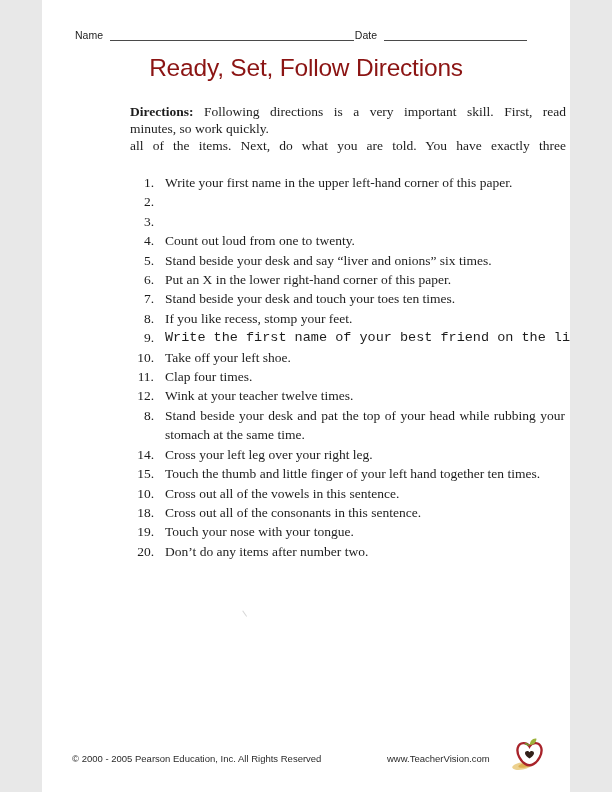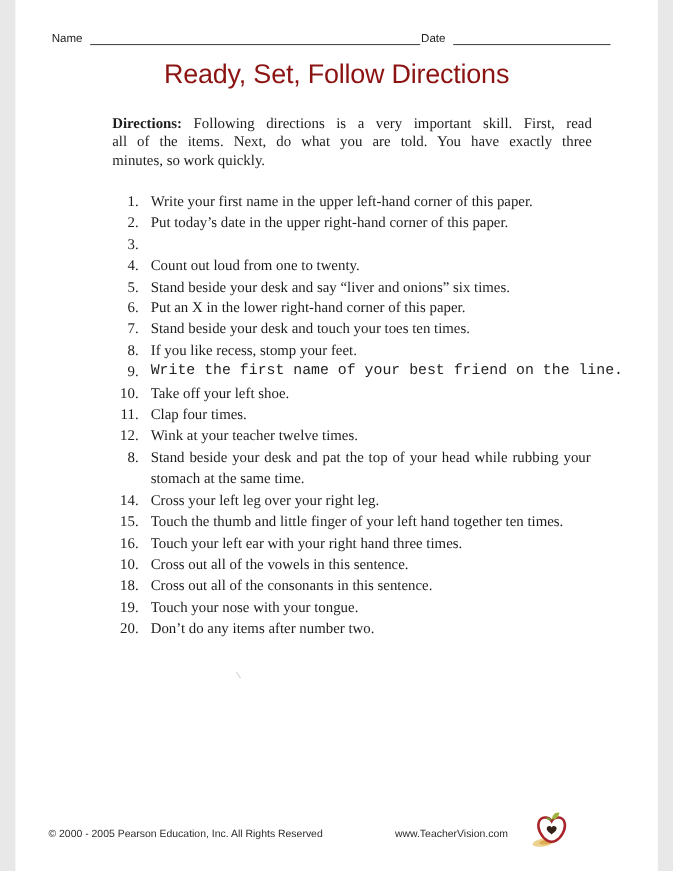--- a/index.html
+++ b/index.html
@@ -1,19 +1,19 @@
 <!DOCTYPE html>
 <html><head>
 <meta charset="utf-8">
 <style>
   * { margin: 0; padding: 0; box-sizing: border-box; }
   html, body { background: #e8e8e8; }
   .page {
     position: relative;
-    width: 584px;
+    width: 528px;
     height: 792px;
     margin: 0 auto;
     background: #ffffff;
     font-family: "Liberation Serif", serif;
     color: #1d1d1d;
     overflow: hidden;
   }
   
   .header-row {
     position: absolute;
@@ -119,32 +119,31 @@
     <span>Name</span>
     <span class="write-line name-line"></span>
     <span class="date-label">Date</span>
     <span class="write-line date-line"></span>
   </div>
 
   <div class="title" style="color: rgb(139, 20, 19);">Ready, Set, Follow Directions</div>
 
   <div class="directions">
     <div class="dir-line"><span class="dir-label">Directions:</span> <span>Following directions is a very important skill. First, read</span></div>
+    <div class="dir-line last">minutes, so work quickly.</div>
     <div class="dir-line">all of the items. Next, do what you are told. You have exactly three</div>
-    <div class="dir-line last">minutes, so work quickly.</div>
   </div>
 
   <div class="list">
       <div class="list-row">
         <span class="num">1.</span>
         <span class="text">Write your first name in the upper left-hand corner of this paper.</span>
       </div>
       <div class="list-row">
         <span class="num">2.</span>
-        <span class="text">Put today’s date in the upper right-hand corner of this paper.</span>
       </div>
       <div class="list-row">
         <span class="num">3.</span>
       </div>
       <div class="list-row">
         <span class="num">4.</span>
         <span class="text">Count out loud from one to twenty.</span>
       </div>
       <div class="list-row">
         <span class="num">5.</span>
@@ -183,24 +182,20 @@
         <span class="num">8.</span>
         <span class="text">Stand beside your desk and pat the top of your head while rubbing your stomach at the same time.</span>
       </div>
       <div class="list-row">
         <span class="num">14.</span>
         <span class="text">Cross your left leg over your right leg.</span>
       </div>
       <div class="list-row">
         <span class="num">15.</span>
         <span class="text">Touch the thumb and little finger of your left hand together ten times.</span>
-      </div>
-      <div class="list-row">
-        <span class="num">16.</span>
-        <span class="text">Touch your left ear with your right hand three times.</span>
       </div>
       <div class="list-row">
         <span class="num">10.</span>
         <span class="text">Cross out all of the vowels in this sentence.</span>
       </div>
       <div class="list-row">
         <span class="num">18.</span>
         <span class="text">Cross out all of the consonants in this sentence.</span>
       </div>
       <div class="list-row">

